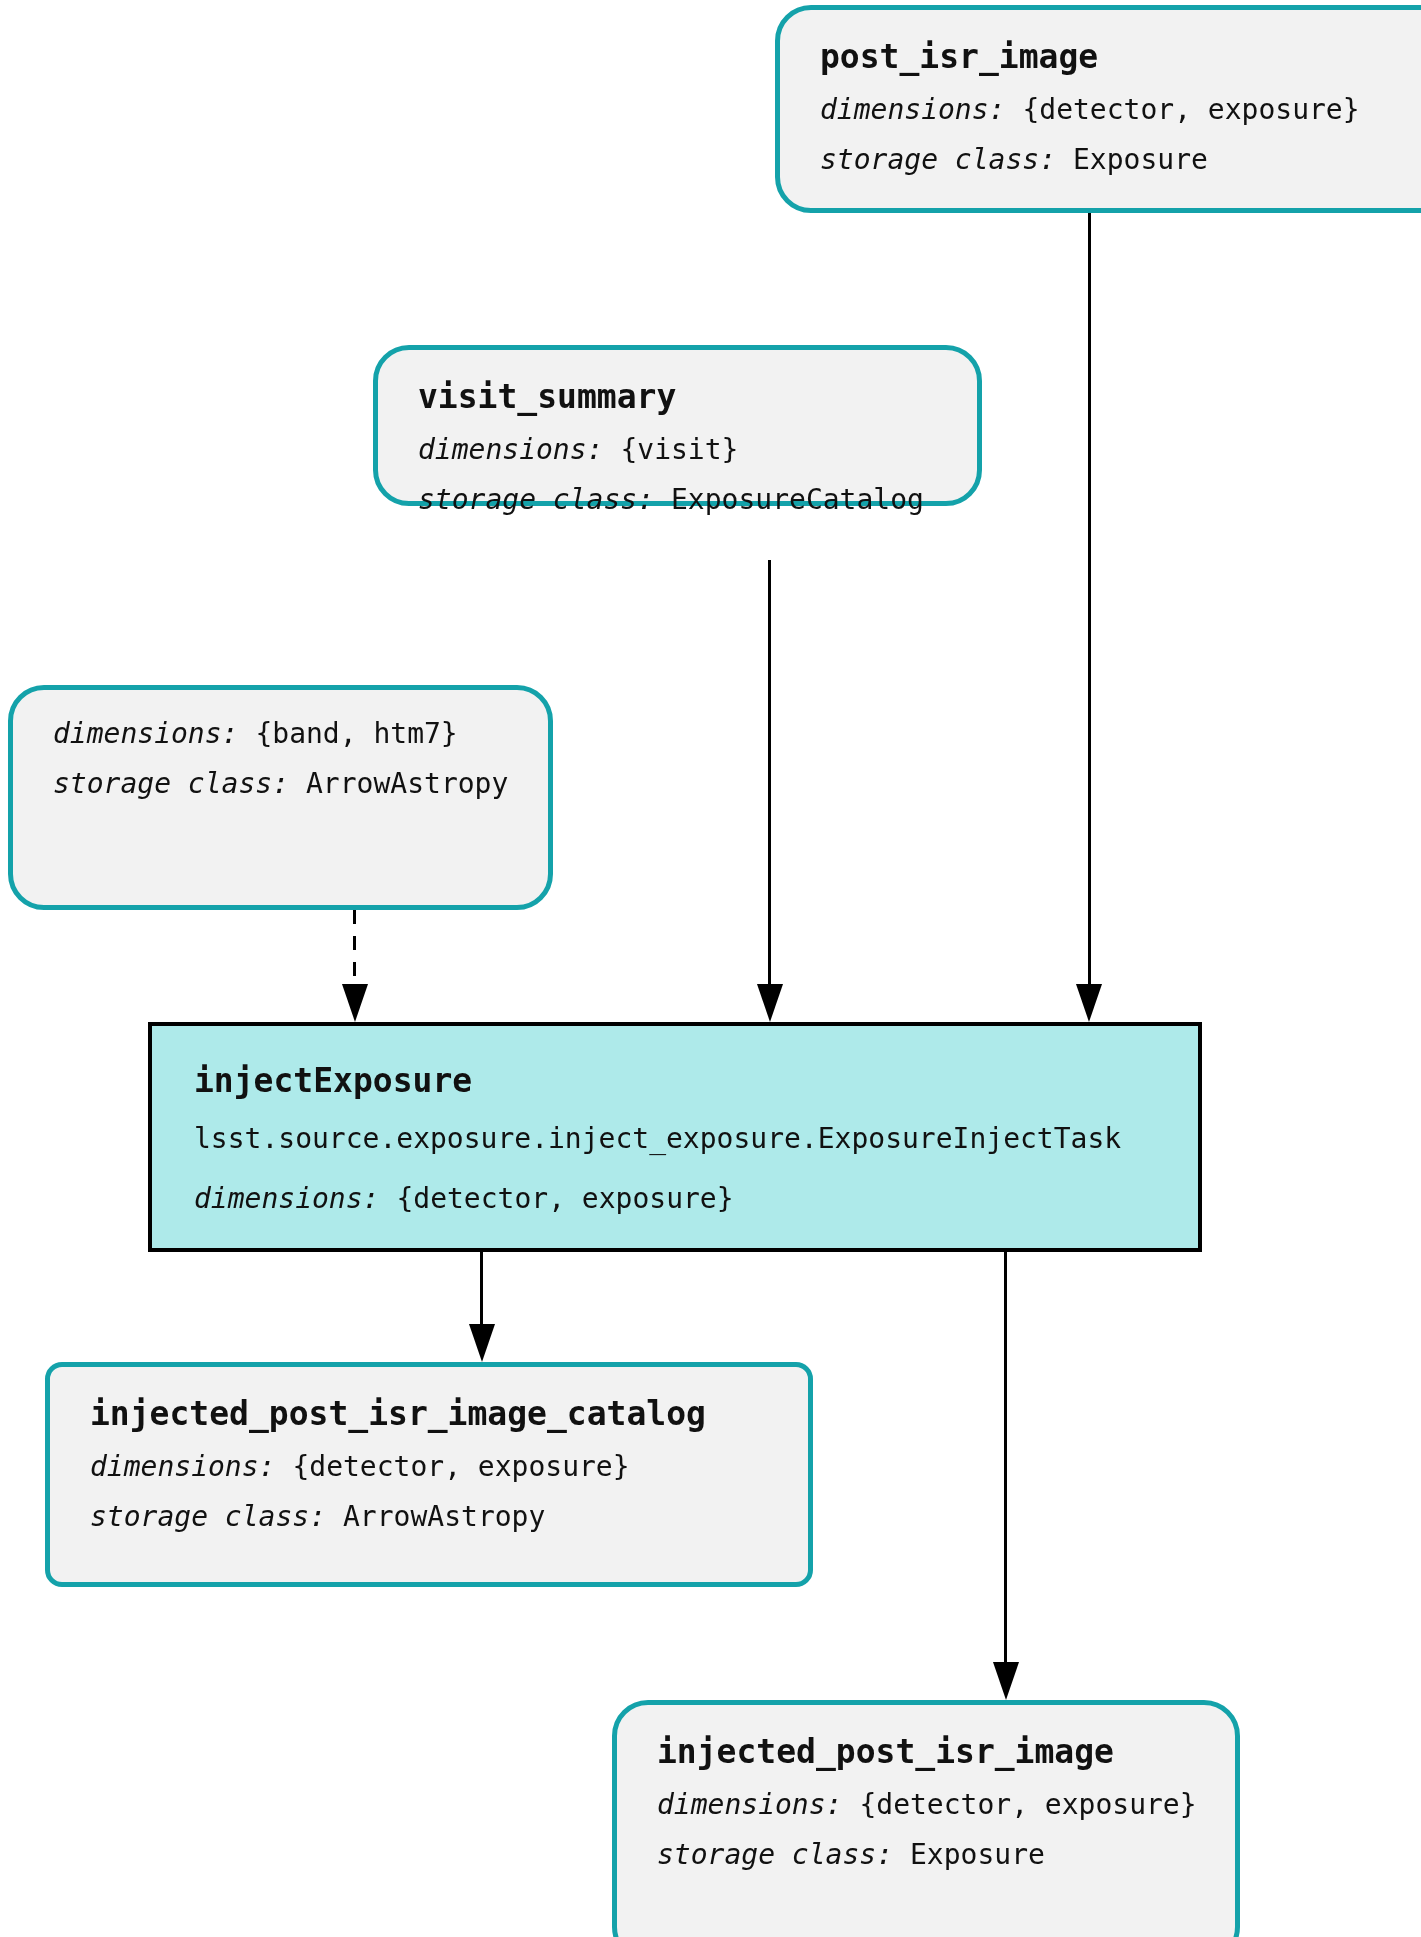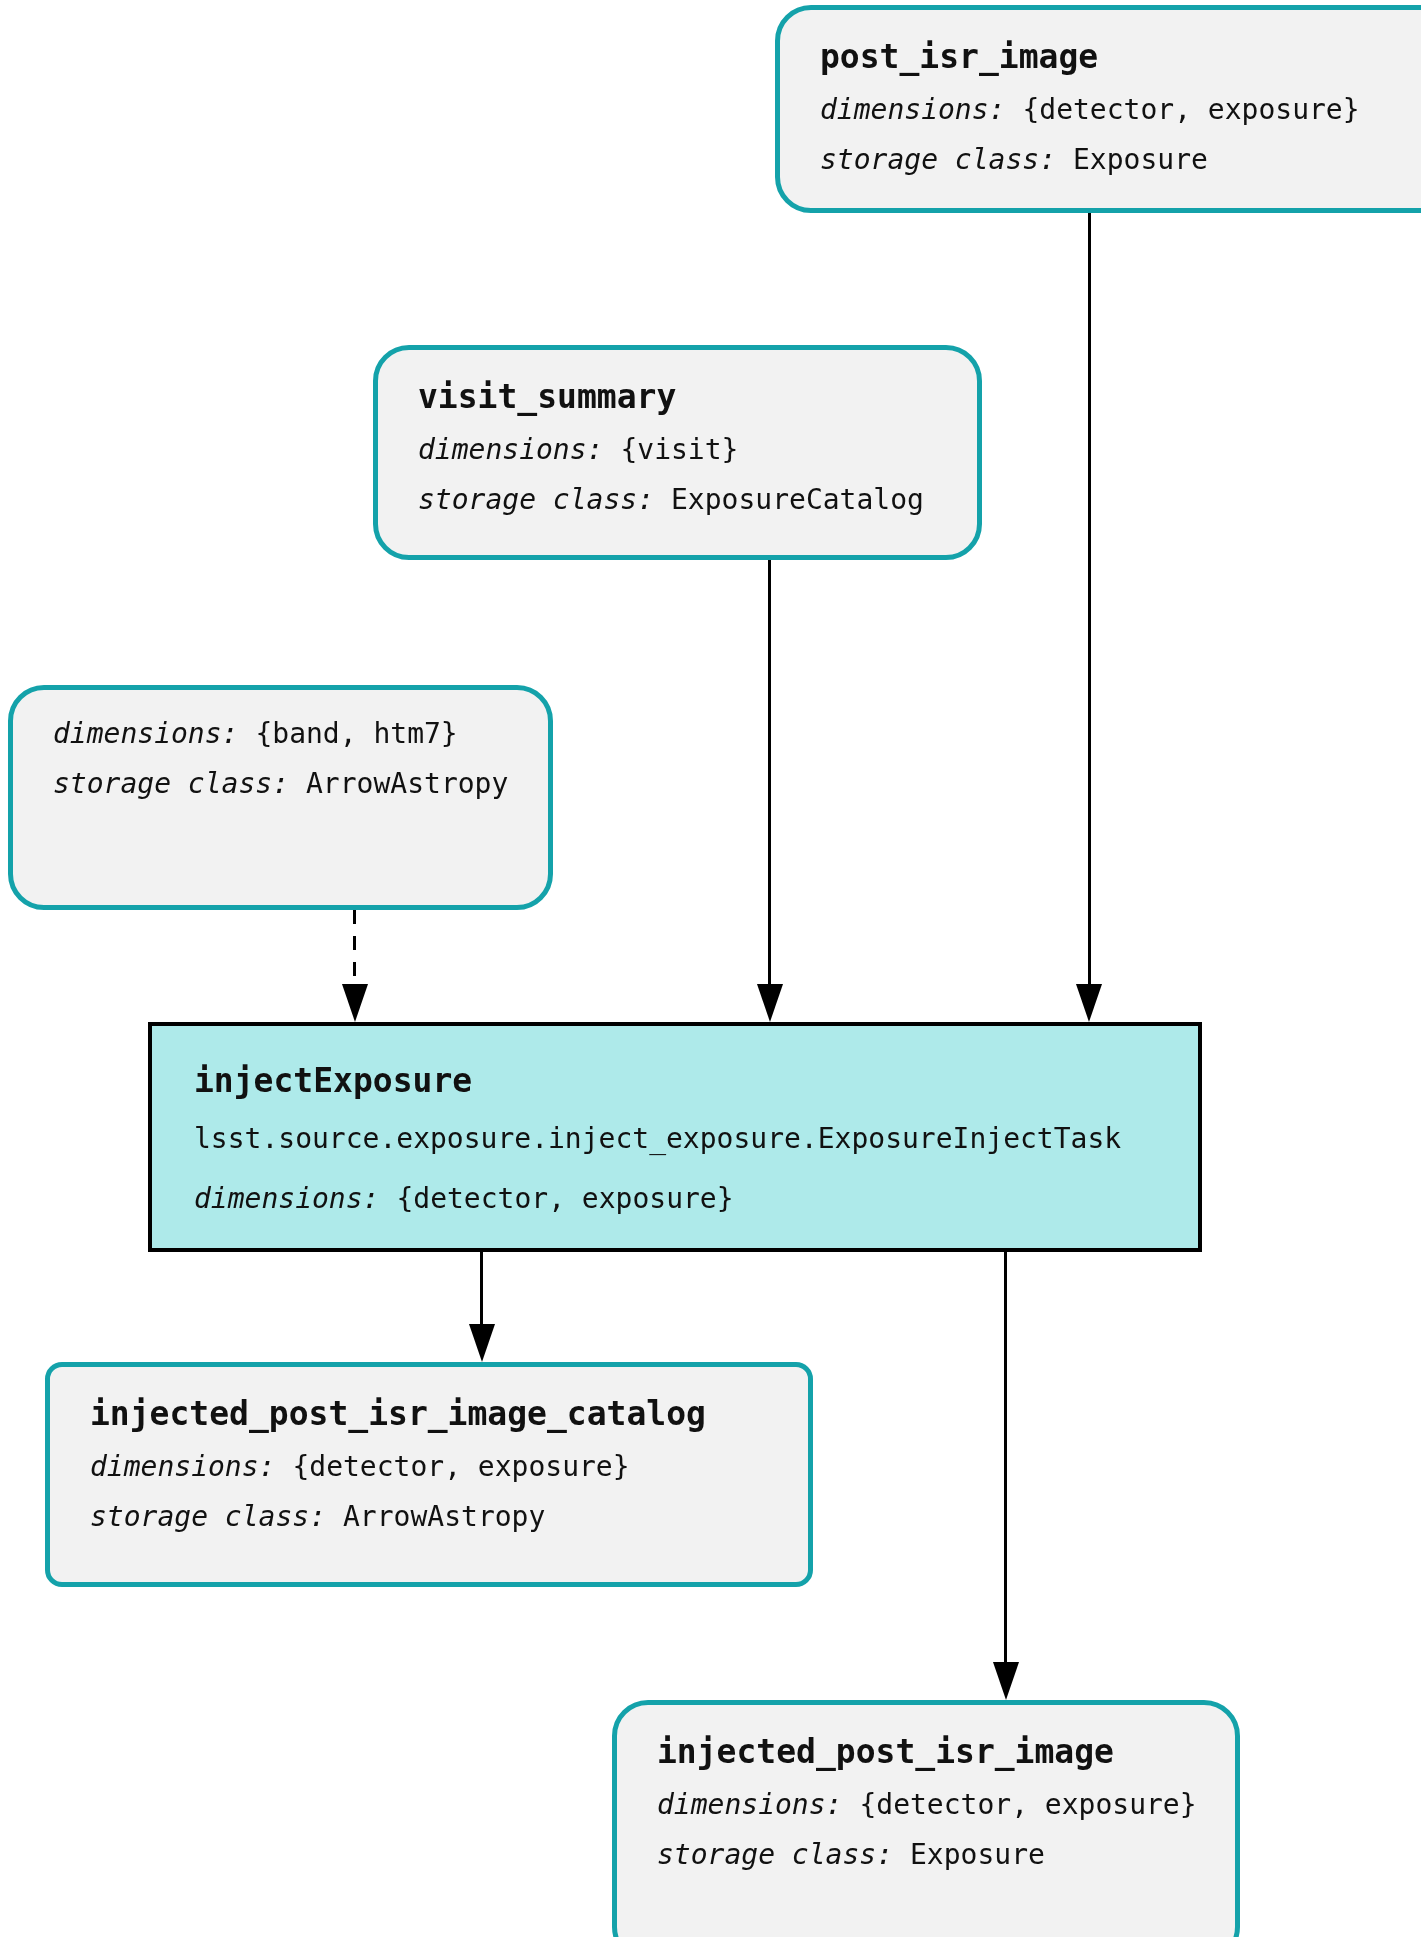--- a/index.html
+++ b/index.html
@@ -114,21 +114,21 @@
     <div class="node-line">
       <span class="field-label">dimensions:</span>
       <span class="field-value">{detector, exposure}</span>
     </div>
     <div class="node-line">
       <span class="field-label">storage class:</span>
       <span class="field-value">Exposure</span>
     </div>
   </div>
 
-  <div class="node dataset" style="left:373px; top:345px; width:609px; height:215px;">
+  <div class="node dataset" style="left:373px; top:345px; width:609px; height:161px;">
     <div class="node-title">visit_summary</div>
     <div class="node-line">
       <span class="field-label">dimensions:</span>
       <span class="field-value">{visit}</span>
     </div>
     <div class="node-line">
       <span class="field-label">storage class:</span>
       <span class="field-value">ExposureCatalog</span>
     </div>
   </div>

